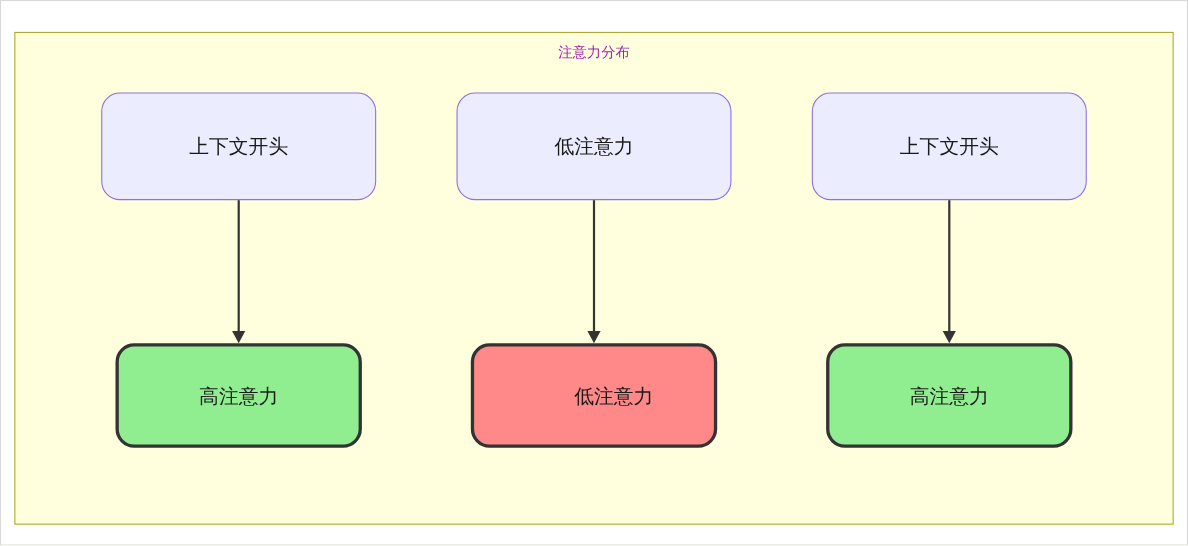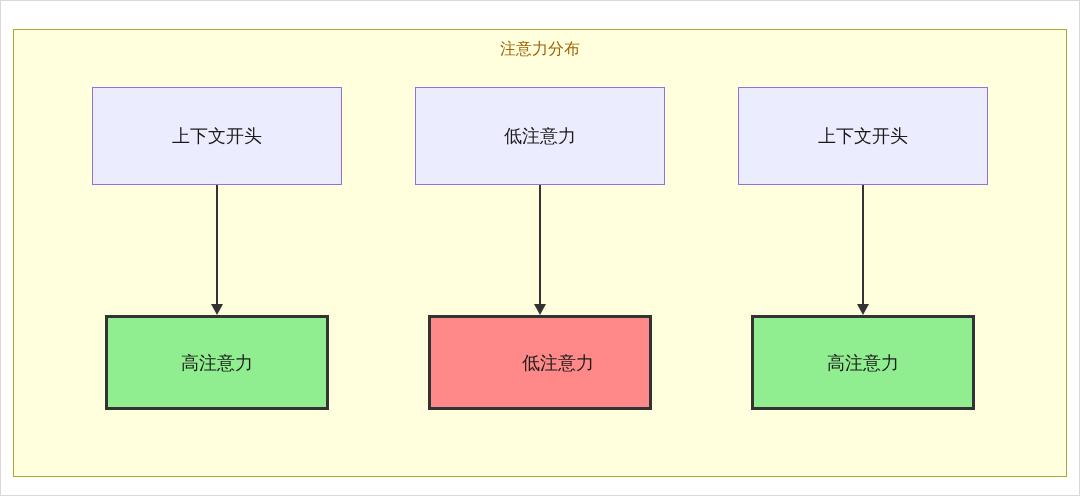--- a/index.html
+++ b/index.html
@@ -19,42 +19,43 @@
     left: 12px;
     right: 12px;
     top: 28px;
     bottom: 18px;
     background: #ffffde;
     border: 1px solid #aaaa33;
     box-sizing: border-box;
   }
   .cluster-title {
     text-align: center;
-    font-size: 16px;
+    font-size: 13px;
     padding-top: 9px;
-    color: #a16207;
+    color: #a21caf;
   }
   .columns {
     display: flex;
     justify-content: space-between;
     padding: 0 78px;
     margin-top: 27px;
   }
   .column {
     display: flex;
     flex-direction: column;
     align-items: center;
   }
   .node {
     display: flex;
     align-items: center;
     justify-content: center;
     font-size: 18px;
     box-sizing: border-box;
     text-align: center;
+    border-radius: 17px;
   }
   .source-node {
     width: 250px;
     height: 98px;
     background: #ececff;
     border: 1px solid #9370db;
   }
   .target-node {
     width: 224px;
     height: 95px;

